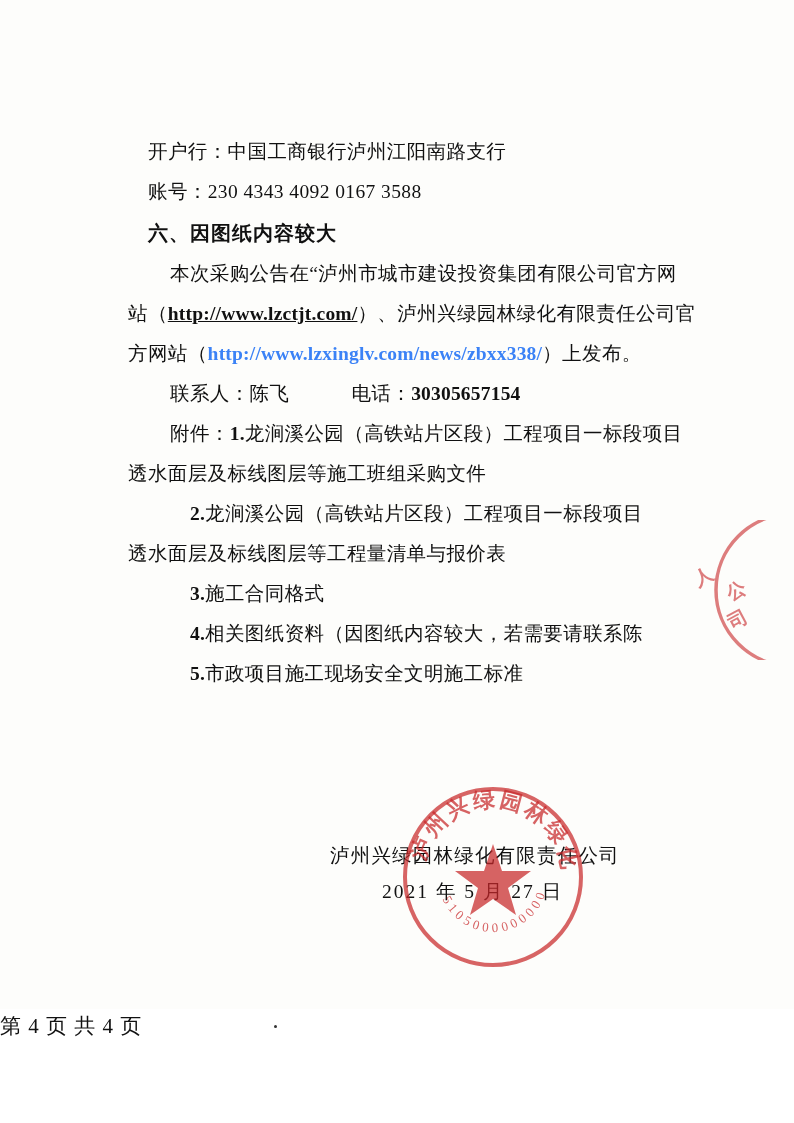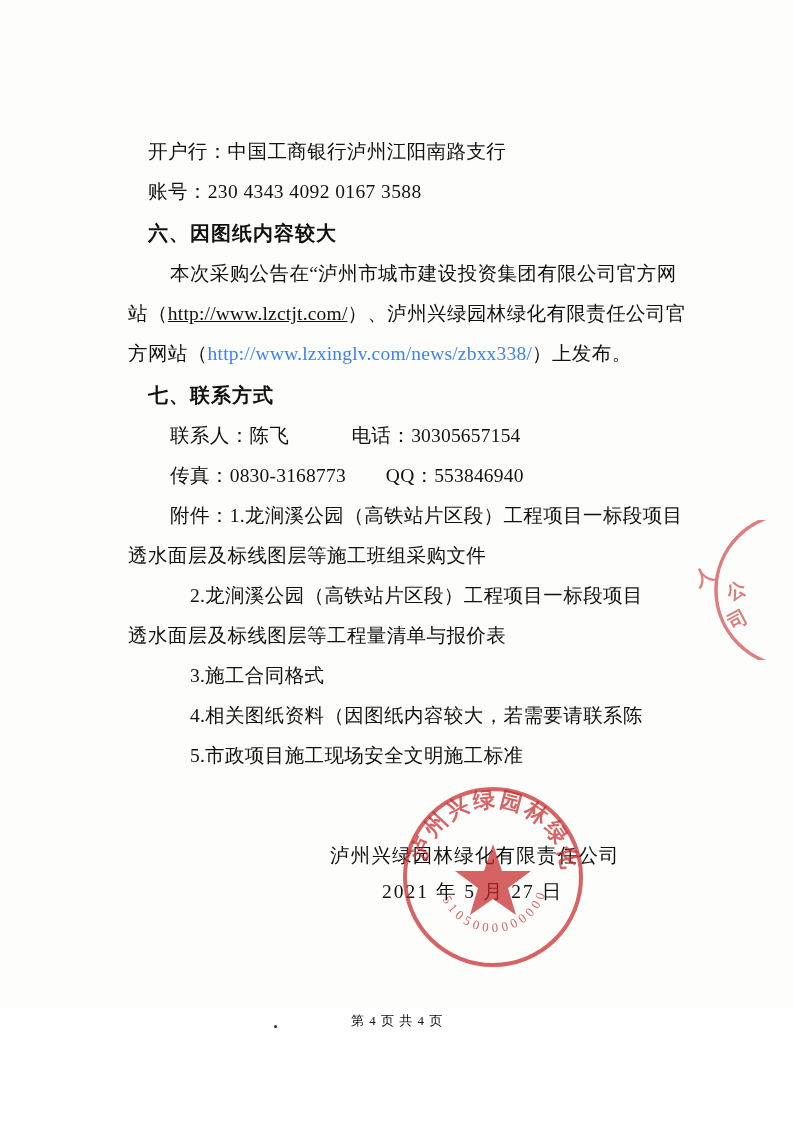--- a/index.html
+++ b/index.html
@@ -47,21 +47,21 @@
   .link {
     text-decoration: underline;
     color: #111;
   }
   .nolink {
     text-decoration: none;
     color: #3b82f6;
   }
   .latin {
     font-family: "Liberation Serif", serif;
-    font-weight: normal;
+    font-weight: bold;
     letter-spacing: 0.2px;
   }
   .sign {
     position: absolute;
     left: 330px;
     top: 838px;
     width: 330px;
   }
   .sign .l {
     font-size: 19.5px;
@@ -70,22 +70,21 @@
   }
   .sign .date {
     padding-left: 52px;
     letter-spacing: 2px;
   }
   .footer {
     position: absolute;
     left: 0;
     top: 1012px;
     width: 794px;
-    text-align: center;
-    font-size: 13px;
+    font-size: 21px;
     letter-spacing: 1px;
     color: #111;
   }
   .dot1 {
     position: absolute;
     left: 274px;
     top: 1025px;
     width: 3px;
     height: 3px;
     background: #333;
@@ -149,27 +148,23 @@
     <div class="line indent-2em">
       <span>本次采购公告在“泸州市城市建设投资集团有限公司官方网</span>
     </div>
     <div class="line">
       <span>站（</span><span class="link latin">http://www.lzctjt.com/</span><span>）、泸州兴绿园林绿化有限责任公司官</span>
     </div>
     <div class="line">
       <span>方网站（</span><span class="nolink latin">http://www.lzxinglv.com/news/zbxx338/</span><span>）上发布。</span>
     </div>
 
-    <div class="heading">七、联系方式</div>
 
     <div class="line indent-2em">
       <span>联系人：</span><span>陈飞</span><span style="display:inline-block;width:62px"></span><span>电话：</span><span class="latin">30305657154</span>
-    </div>
-    <div class="line indent-2em">
-      <span>传真：</span><span class="latin">0830-3168773</span><span style="display:inline-block;width:40px"></span><span class="latin">QQ：</span><span class="latin">553846940</span>
     </div>
 
     <div class="line indent-2em">
       <span>附件：</span><span class="latin">1.</span><span>龙涧溪公园（高铁站片区段）工程项目一标段项目</span>
     </div>
     <div class="line">
       <span>透水面层及标线图层等施工班组采购文件</span>
     </div>
 
     <div class="line" style="padding-left:62px">

